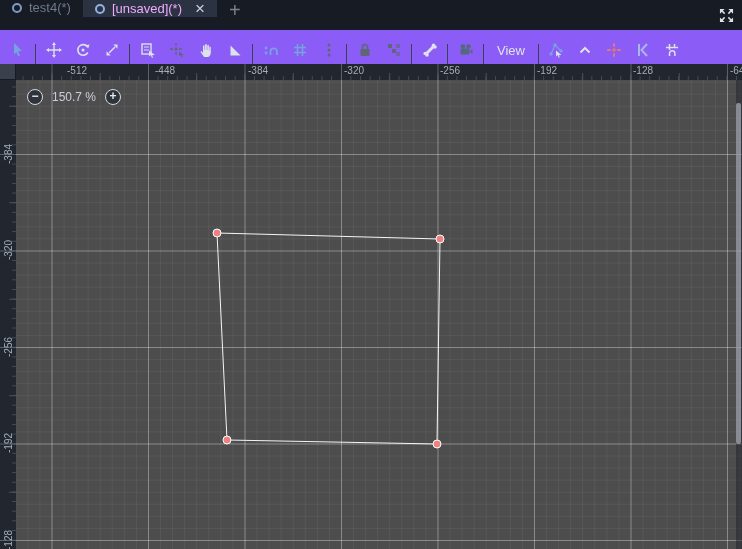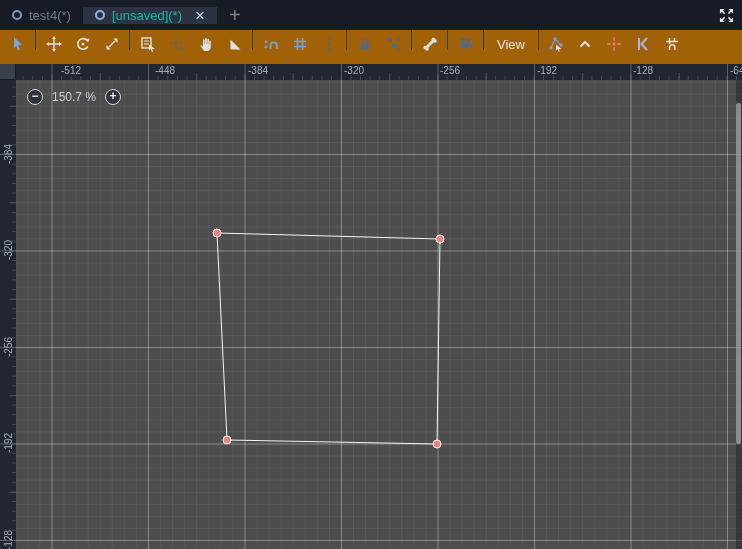--- a/index.html
+++ b/index.html
@@ -2,36 +2,36 @@
 <html><head>
 <meta charset="utf-8">
 <style>
   * { margin:0; padding:0; box-sizing:border-box; }
   html,body { width:742px; height:549px; overflow:hidden;
     font-family:"Liberation Sans","DejaVu Sans",sans-serif; background:#171b23; }
   .app { position:relative; width:742px; height:549px; }
 
   
   .titlebar { position:absolute; left:0; top:0; width:742px; height:30px;
-    background:#171b23; display:flex; align-items:center; }
+    background:#171b23; display:flex; align-items:flex-start; }
   .tab { display:flex; align-items:center; gap:7px; padding:0 12px; cursor:pointer; }
   .tab .scene-dot { width:10px; height:10px; border-radius:50%; border:2px solid #7d9bc6; }
   .tab.active { background:#2b3342; }
   .tab.active .scene-dot { border-color:#8fb2e2; }
   .tab-label { font-size:13px; color:#6f7a8b; }
-  .tab.active .tab-label { color:#14b8a6; }
+  .tab.active .tab-label { color:#f0abfc; }
   .tab-close { font-size:17px; line-height:1; color:#cdd2da; margin-left:6px; cursor:pointer; }
   .newtab { display:flex; align-items:center; padding:0 12px; color:#79818f;
     font-size:20px; line-height:1; cursor:pointer; }
   .expand-btn { position:absolute; right:5px; top:4px; width:22px; height:22px;
     display:flex; align-items:center; justify-content:center; cursor:pointer; }
 
   
   .toolbar { position:absolute; left:0; top:30px; width:742px; height:34px;
-    background:#a16207; display:flex; align-items:flex-start; padding-left:3px; }
+    background:#8b5cf6; display:flex; align-items:flex-end; padding-left:3px; }
   .tbtn { width:29px; height:28px; display:flex; align-items:center;
     justify-content:center; border-radius:3px; cursor:pointer; flex:0 0 auto; }
   .tsep { width:1px; height:20px; background:#3a4150; margin:0 3px; flex:0 0 auto; }
   .view-btn { height:28px; display:flex; align-items:center; padding:0 10px;
     color:#e0e4ea; font-size:13px; cursor:pointer; border-radius:3px; }
   .ic { display:block; }
   .c-white  { color:#dde1e8; }
   .c-gray   { color:#5f6674; }
   .c-blue   { color:#74a3e0; }
   .c-slate  { color:#566880; }
@@ -269,21 +269,21 @@
     <div class="tbtn">
       <svg class="ic c-white" width="16" height="16" viewBox="0 0 16 16">
         <path d="M5.5 2v6M10.5 2v4M2 5.5h12" stroke="currentColor" stroke-width="1.5"></path>
         <path d="M5.5 14v-2.5a2.7 2.7 0 0 1 5.4 0V14" fill="none" stroke="currentColor" stroke-width="1.5"></path>
       </svg>
     </div>
   </div>
 
   <div class="corner"></div>
   <div class="ruler-top" id="rulerTop">
-      <span class="tick-label-top" style="left: 45px;">-512</span>
+      <span class="tick-label-top" style="left: 51px;">-512</span>
       <span class="tick-label-top" style="left: 139px;">-448</span>
       <span class="tick-label-top" style="left: 232px;">-384</span>
       <span class="tick-label-top" style="left: 328px;">-320</span>
       <span class="tick-label-top" style="left: 424px;">-256</span>
       <span class="tick-label-top" style="left: 521px;">-192</span>
       <span class="tick-label-top" style="left: 617px;">-128</span>
       <span class="tick-label-top" style="left: 714px;">-64</span>
     </div>
   <div class="ruler-left" id="rulerLeft">
       <span class="tick-label-left" style="top: 74px;">-384</span>

